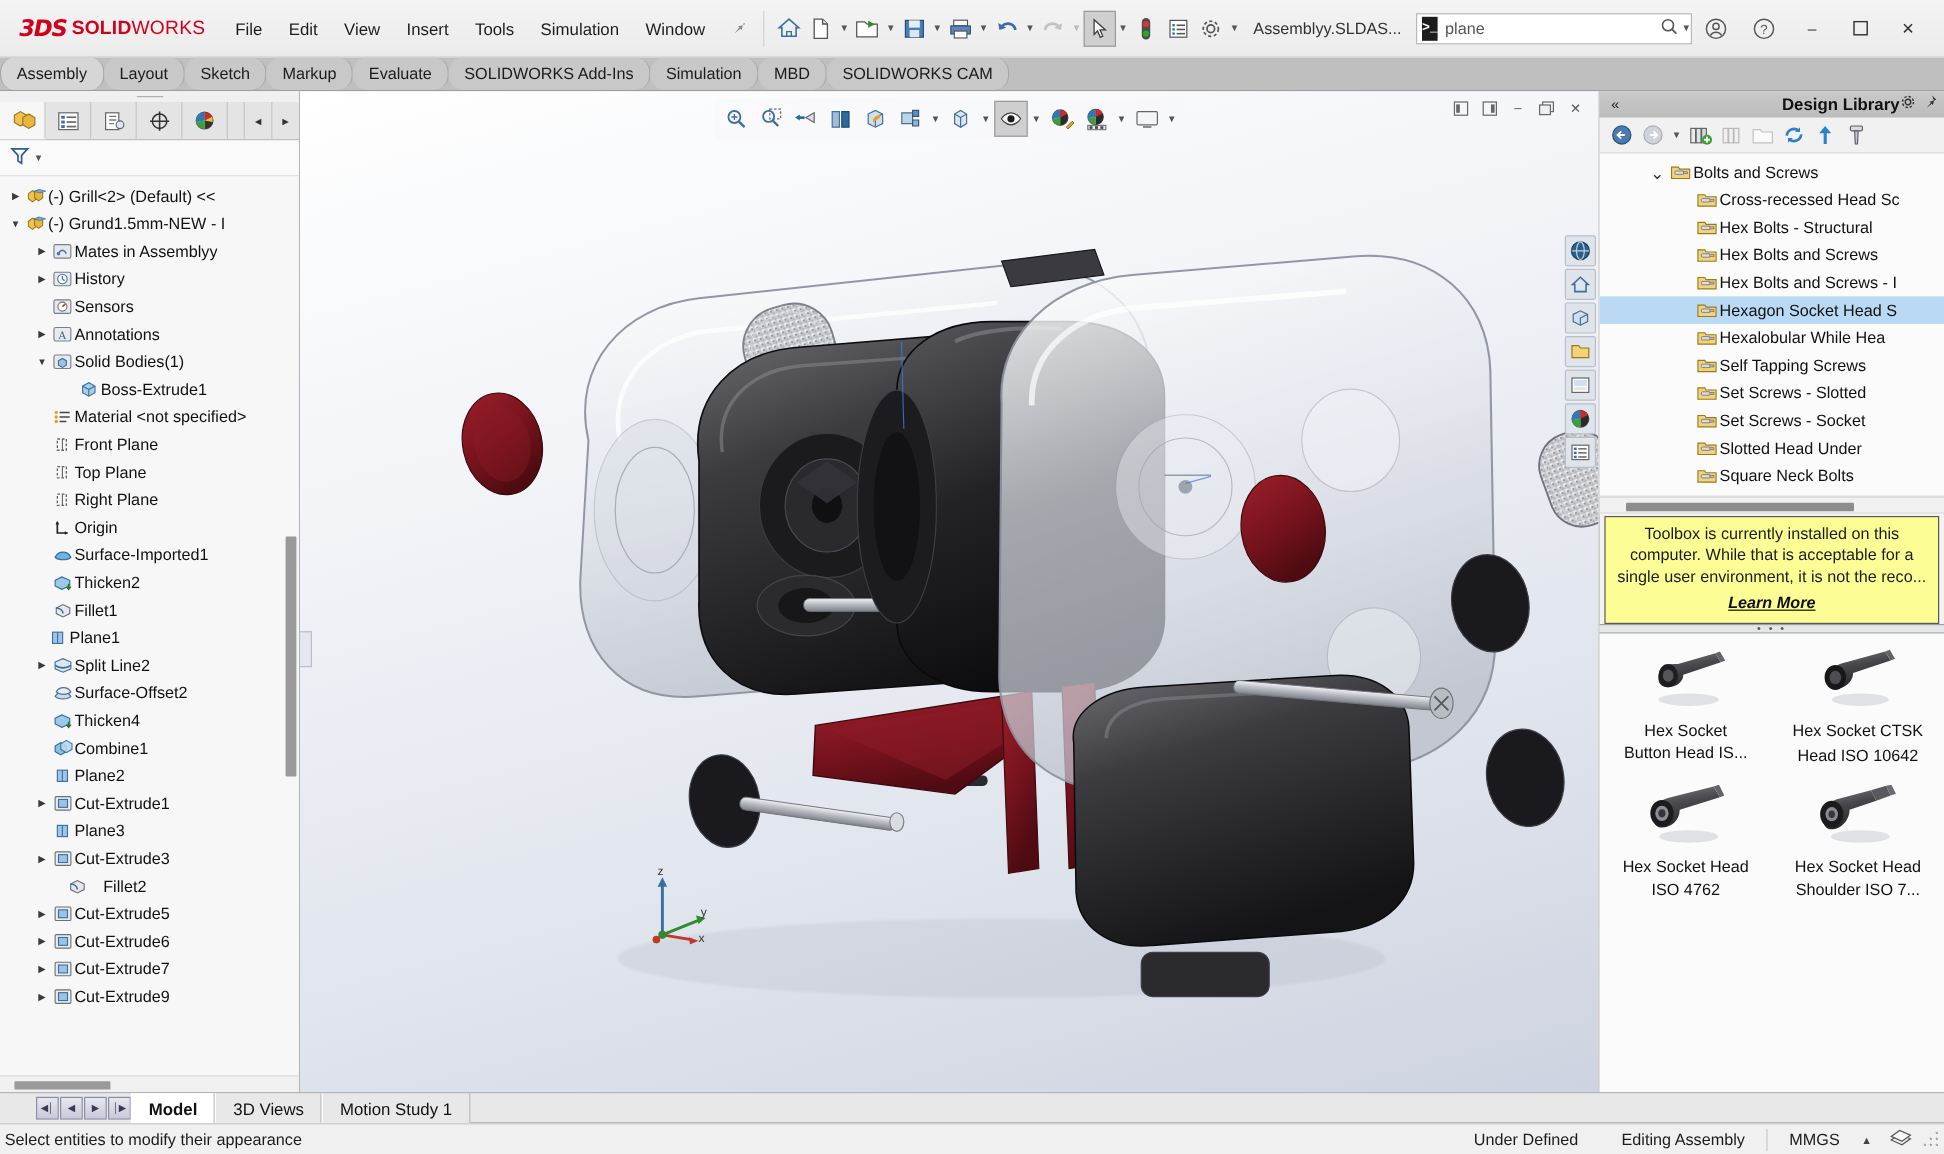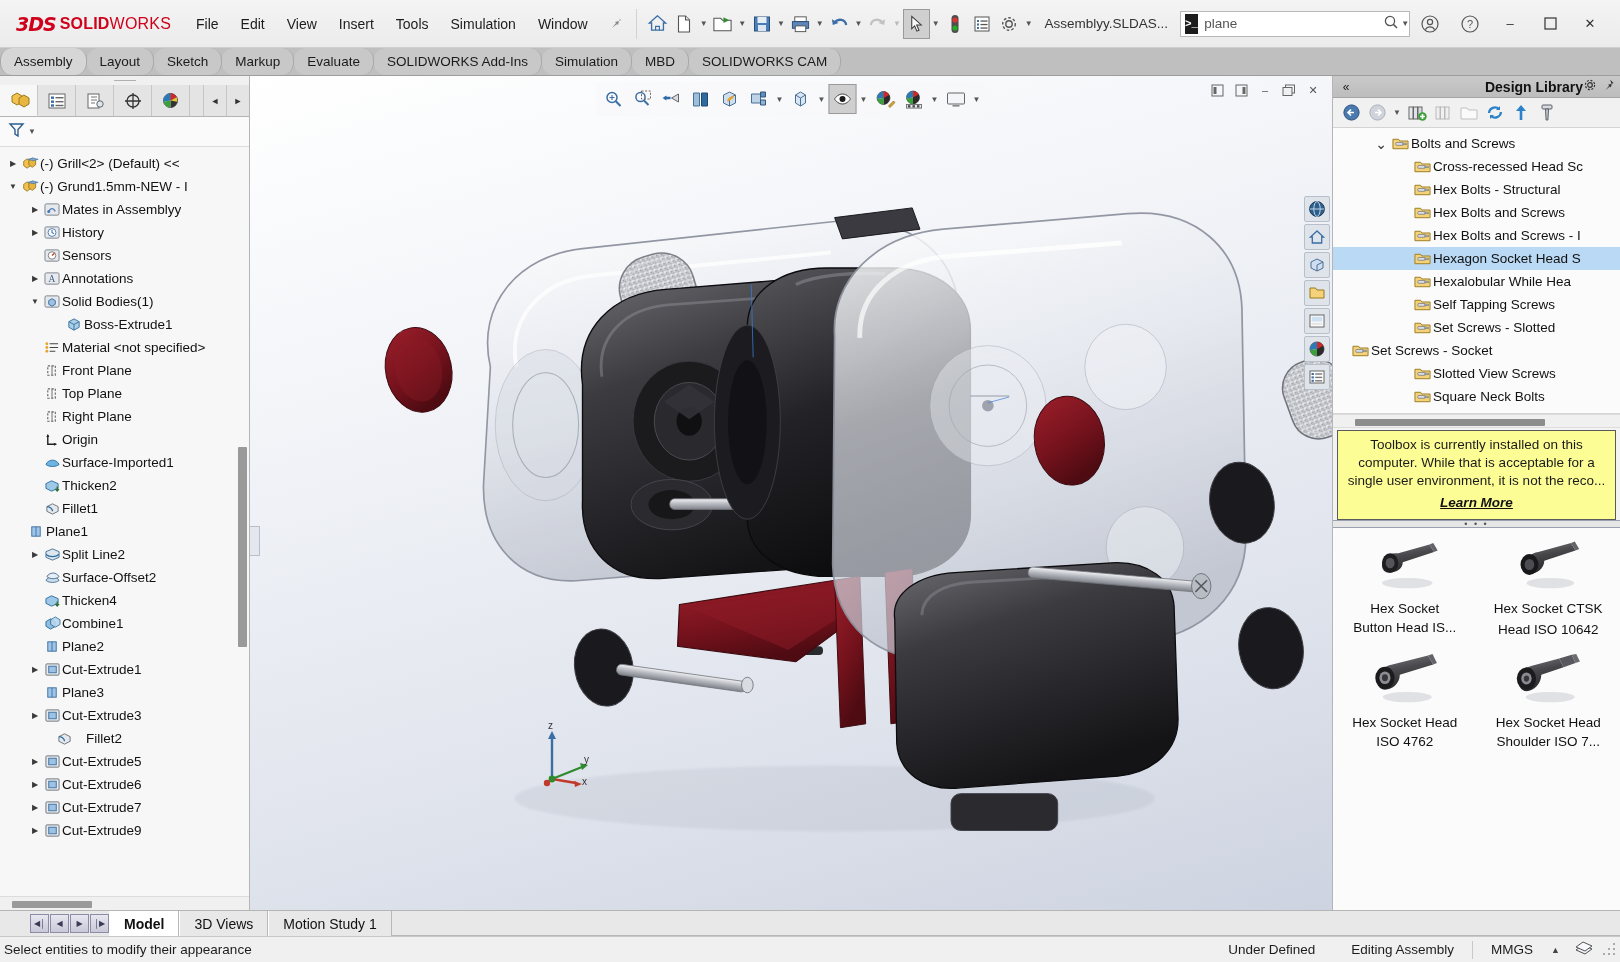--- a/index.html
+++ b/index.html
@@ -716,21 +716,21 @@
           <div class="tnode" style="padding-left: 28px;">
             <span class="twist"></span>
             <span class="ticon">
               <svg width="17" height="15" viewBox="0 0 18 16">
                 <path d="M3 6l6-3 6 3v5l-6 3-6-3z" fill="#e4e8ec" stroke="#6b7076"></path>
                 <path d="M3 6c3 0 6 2 6 5" fill="none" stroke="#2e6f9e" stroke-width="1.4"></path>
               </svg>
             </span>
             <span class="tlabel">Fillet1</span>
           </div>
-          <div class="tnode" style="padding-left: 12px;">
+          <div class="tnode" style="padding-left: 24px;">
             <span class="twist"></span>
             <span class="ticon">
               <svg width="16" height="15" viewBox="0 0 17 16">
                 <rect x="4" y="3" width="9" height="10" fill="#9fc6e8" stroke="#3d6f9e"></rect>
                 <path d="M8.5 3v10" stroke="#3d6f9e"></path>
               </svg>
             </span>
             <span class="tlabel">Plane1</span>
           </div>
           <div class="tnode" style="padding-left: 28px;">
@@ -1363,41 +1363,41 @@
             <span class="dl-twist"></span>
             <span class="dl-icon">
               <svg width="17" height="14" viewBox="0 0 18 14">
                 <path d="M1 2h6l1.2 1.8H17V12H1z" fill="#f3d27a" stroke="#9a7a1e"></path>
                 <rect x="4" y="5.4" width="8" height="3" rx="1" fill="#d9dce2" stroke="#6b6f76" stroke-width=".7"></rect>
                 <rect x="11.5" y="6" width="3.6" height="1.8" fill="#b9bcc2" stroke="#6b6f76" stroke-width=".6"></rect>
               </svg>
             </span>
             <span>Set Screws - Slotted</span>
           </div>
-          <div class="dl-node" style="">
-            <span class="dl-twist"></span>
-            <span class="dl-icon">
-              <svg width="17" height="14" viewBox="0 0 18 14">
-                <path d="M1 2h6l1.2 1.8H17V12H1z" fill="#f3d27a" stroke="#9a7a1e"></path>
-                <rect x="4" y="5.4" width="8" height="3" rx="1" fill="#d9dce2" stroke="#6b6f76" stroke-width=".7"></rect>
-                <rect x="11.5" y="6" width="3.6" height="1.8" fill="#b9bcc2" stroke="#6b6f76" stroke-width=".6"></rect>
-              </svg>
-            </span>
-            <span>Set Screws - Socket</span>
-          </div>
           <div class="dl-node" style="padding-left: 62px;">
             <span class="dl-twist"></span>
             <span class="dl-icon">
               <svg width="17" height="14" viewBox="0 0 18 14">
                 <path d="M1 2h6l1.2 1.8H17V12H1z" fill="#f3d27a" stroke="#9a7a1e"></path>
                 <rect x="4" y="5.4" width="8" height="3" rx="1" fill="#d9dce2" stroke="#6b6f76" stroke-width=".7"></rect>
                 <rect x="11.5" y="6" width="3.6" height="1.8" fill="#b9bcc2" stroke="#6b6f76" stroke-width=".6"></rect>
               </svg>
             </span>
-            <span>Slotted View Screws</span>
+            <span>Set Screws - Socket</span>
+          </div>
+          <div class="dl-node" style="padding-left: 62px;">
+            <span class="dl-twist"></span>
+            <span class="dl-icon">
+              <svg width="17" height="14" viewBox="0 0 18 14">
+                <path d="M1 2h6l1.2 1.8H17V12H1z" fill="#f3d27a" stroke="#9a7a1e"></path>
+                <rect x="4" y="5.4" width="8" height="3" rx="1" fill="#d9dce2" stroke="#6b6f76" stroke-width=".7"></rect>
+                <rect x="11.5" y="6" width="3.6" height="1.8" fill="#b9bcc2" stroke="#6b6f76" stroke-width=".6"></rect>
+              </svg>
+            </span>
+            <span>Slotted Head Under</span>
           </div>
           <div class="dl-node" style="padding-left: 62px;">
             <span class="dl-twist"></span>
             <span class="dl-icon">
               <svg width="17" height="14" viewBox="0 0 18 14">
                 <path d="M1 2h6l1.2 1.8H17V12H1z" fill="#f3d27a" stroke="#9a7a1e"></path>
                 <rect x="4" y="5.4" width="8" height="3" rx="1" fill="#d9dce2" stroke="#6b6f76" stroke-width=".7"></rect>
                 <rect x="11.5" y="6" width="3.6" height="1.8" fill="#b9bcc2" stroke="#6b6f76" stroke-width=".6"></rect>
               </svg>
             </span>

